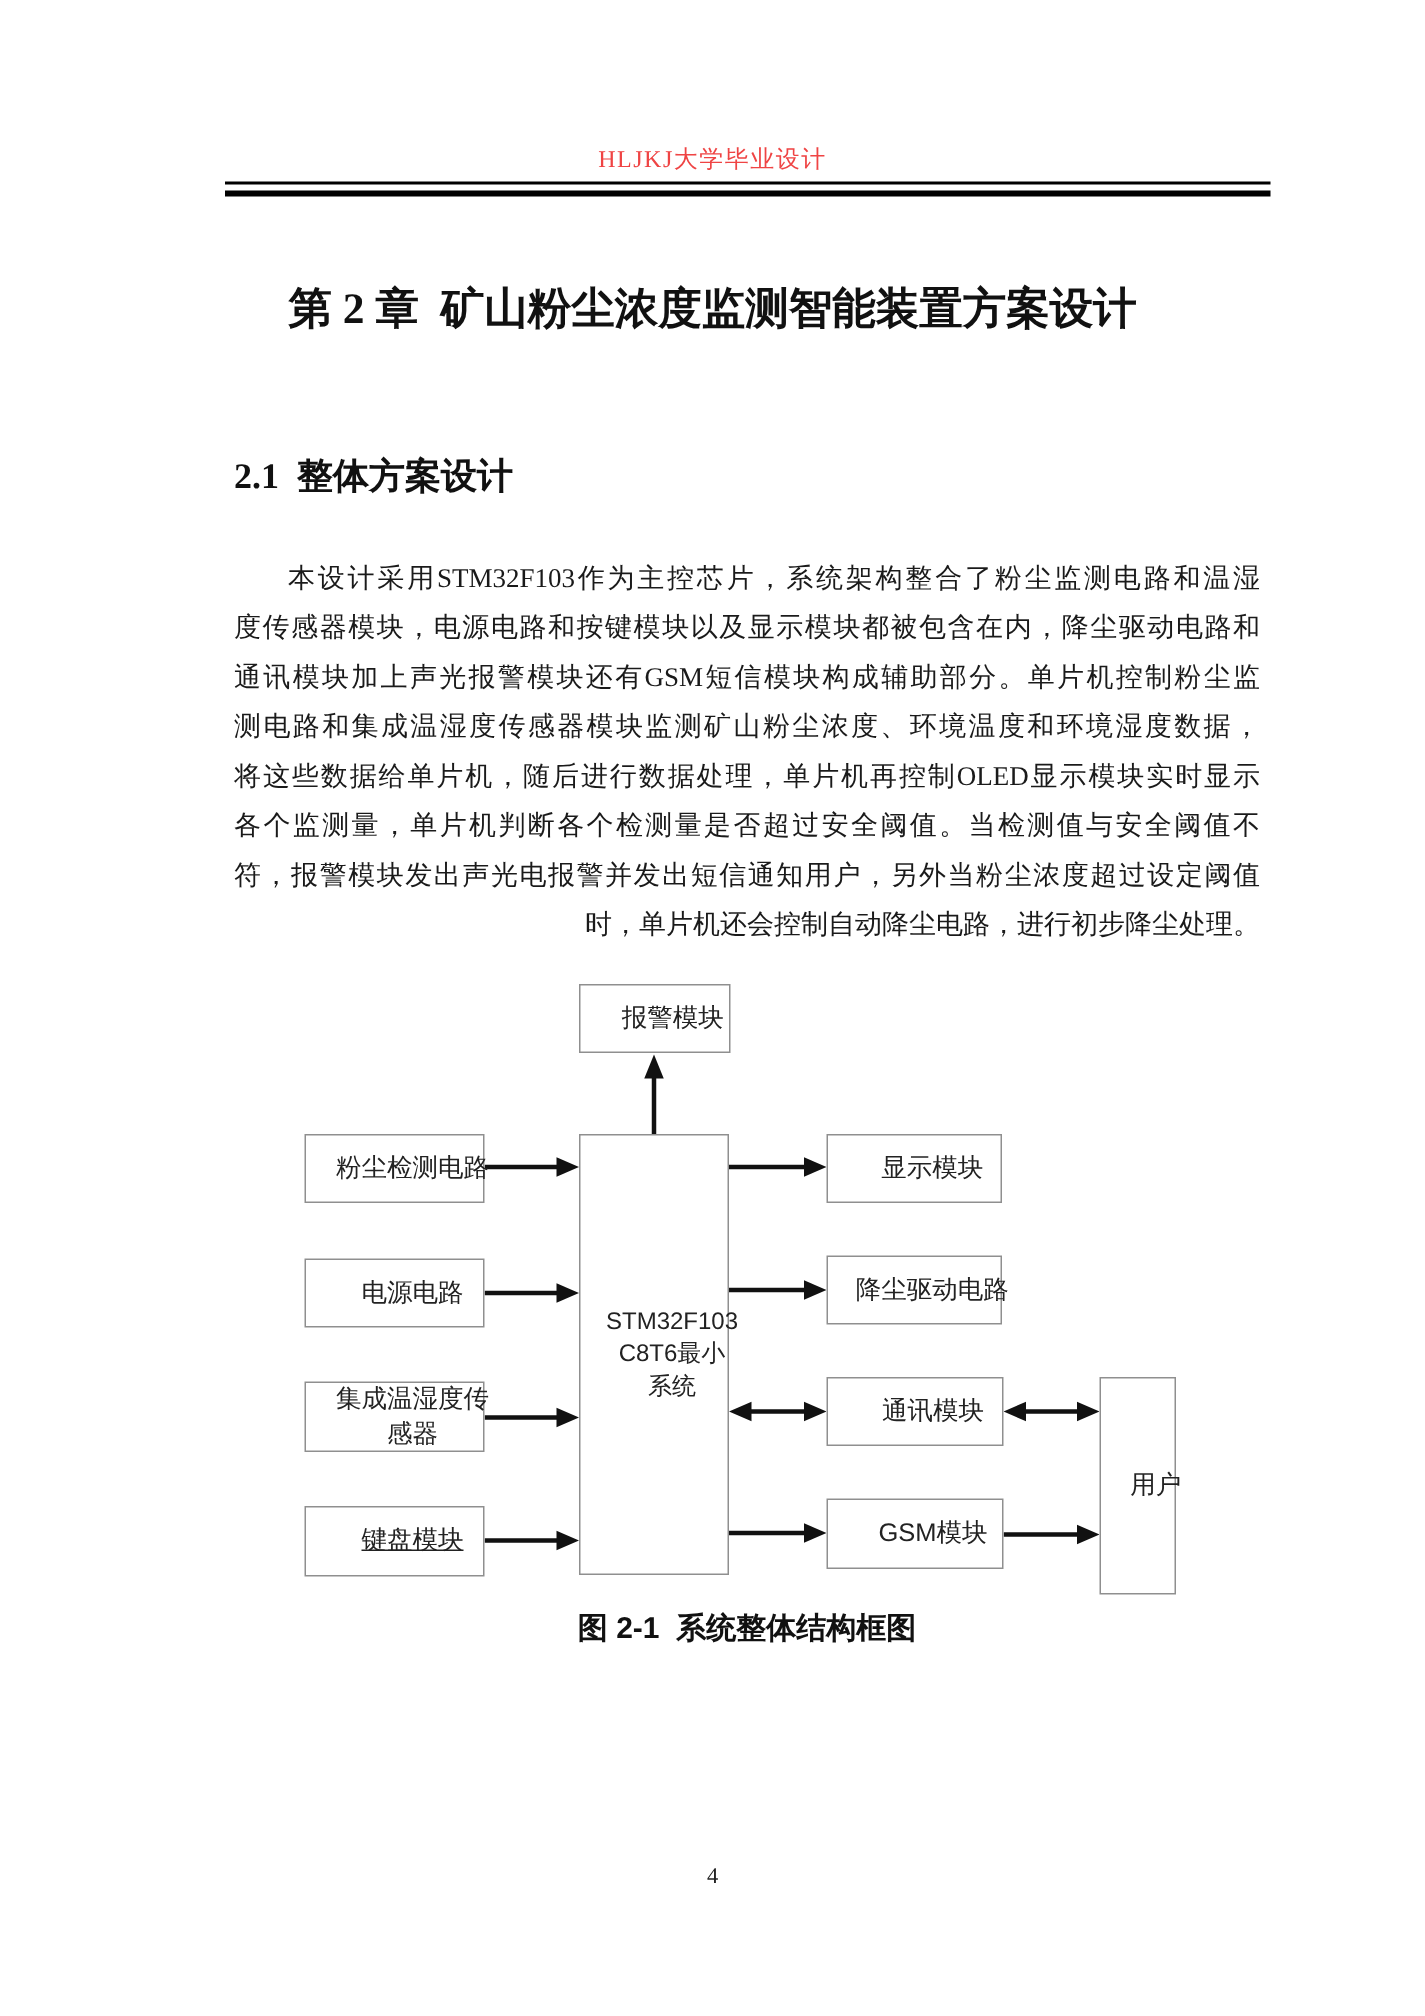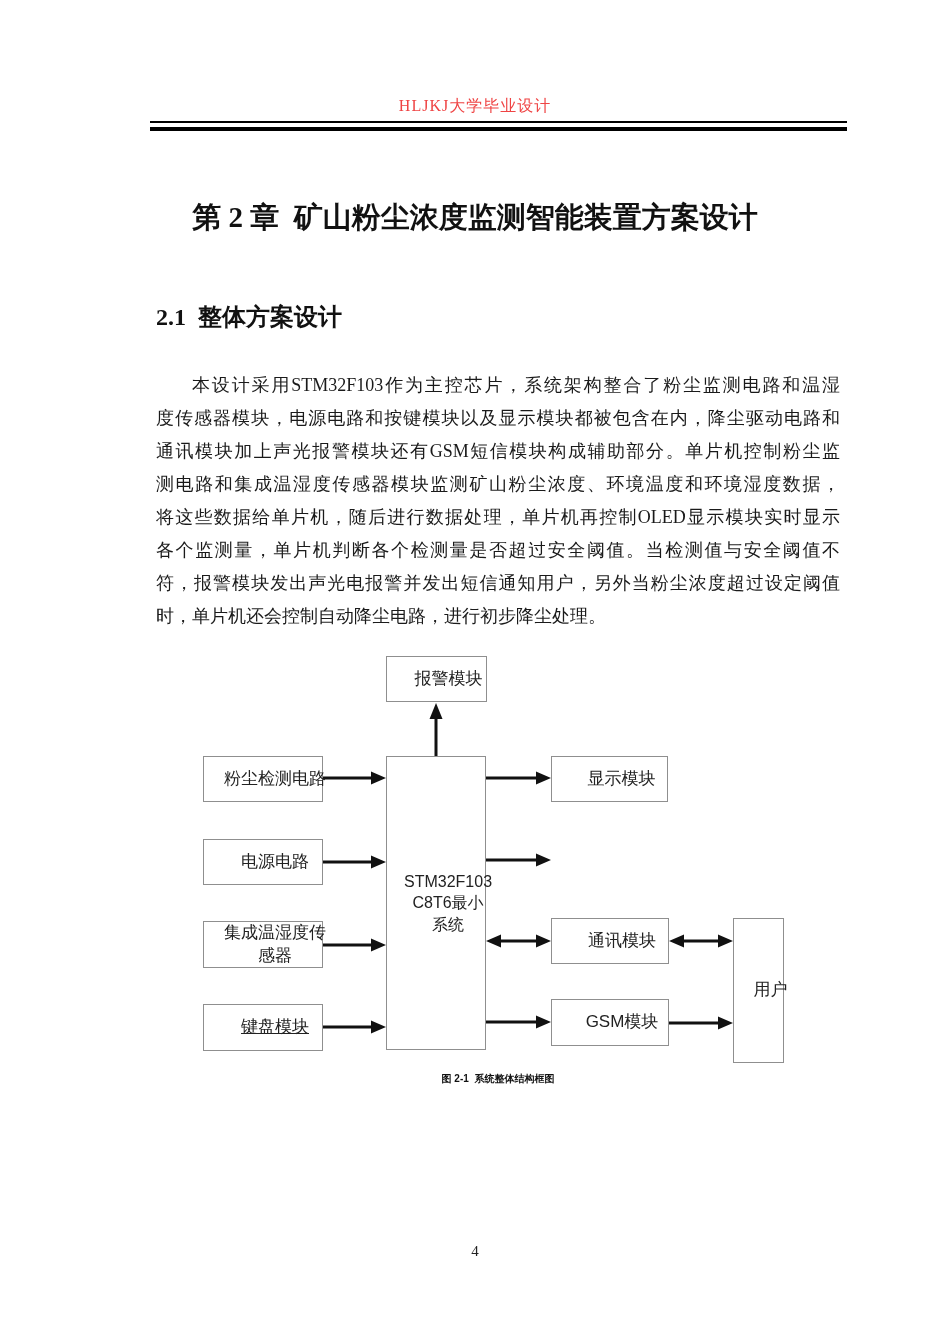--- a/index.html
+++ b/index.html
@@ -19,33 +19,33 @@
     text-align:center;font-size:16px;letter-spacing:1px;color:#ef4444;
   }
   .head-rule{
     position:absolute;top:121px;left:150px;width:697px;height:4px;
     border-top:2.5px solid #000;border-bottom:4px solid #000;
   }
 
   
   .chapter-title{
     position:absolute;top:186px;left:115px;width:720px;
-    text-align:center;font-size:29px;font-weight:bold;color:#111;margin-top:12px;
+    text-align:center;font-size:29px;font-weight:bold;color:#111;
   }
   .section-heading{
     position:absolute;top:301px;left:156px;width:684px;
     font-size:24px;font-weight:bold;color:#111;
   }
 
   
   .body-block{
     position:absolute;top:369px;left:156px;width:684px;
     font-size:18px;line-height:33px;color:#1a1a1a;
   }
-  .bodyline{white-space:pre-wrap;}
+  .bodyline{white-space:pre-wrap;text-align:right;}
   .bodyline.j{text-align:justify;text-align-last:justify;}
   .bodyline.indent{text-indent:2em;}
 
   
   .diagram{
     position:absolute;left:190px;top:650px;width:610px;height:420px;
     font-family:"Liberation Sans","DejaVu Sans",sans-serif;
   }
   .dbox{
     position:absolute;box-sizing:border-box;
@@ -53,21 +53,21 @@
     display:flex;flex-direction:column;align-items:center;justify-content:center;
     font-size:17px;color:#222;text-align:center;line-height:1.35;padding-left:24px;
   }
   .dbox .bl{display:block;white-space:pre;}
   .arrows{position:absolute;left:0;top:0;}
   .arrows line{stroke:#111;stroke-width:3;}
   .arrows polygon{fill:#111;}
 
   .fig-caption{
     position:absolute;top:1072px;left:156px;width:684px;
-    text-align:center;font-size:10px;font-weight:bold;color:#111;
+    text-align:center;font-size:20px;font-weight:bold;color:#111;
     font-family:"Liberation Sans","DejaVu Sans",sans-serif;
   }
   .page-number{
     position:absolute;top:1243px;left:0;width:950px;
     text-align:center;font-size:15px;color:#222;
   }
 </style>
 </head>
 <body>
 
@@ -155,20 +155,23 @@
     <div class="dbox" style="left:196px;top:106px;width:100px;height:294px;font-size:16px;">
       <span class="bl">STM32F103</span>
       <span class="bl">C8T6最小</span>
       <span class="bl">系统</span>
     </div>
 
     <div class="dbox" style="left:361px;top:106px;width:117px;height:46px;">
       <span class="bl">显示模块</span>
     </div>
 
+    <div class="dbox" style="left:361px;top:187px;width:117px;height:46px;">
+      <span class="bl">降尘驱动电路</span>
+    </div>
 
     <div class="dbox" style="left:361px;top:268px;width:118px;height:46px;">
       <span class="bl">通讯模块</span>
     </div>
 
     <div class="dbox" style="left:361px;top:349px;width:118px;height:47px;">
       <span class="bl">GSM模块</span>
     </div>
 
     <div class="dbox" style="left:543px;top:268px;width:51px;height:145px;">

